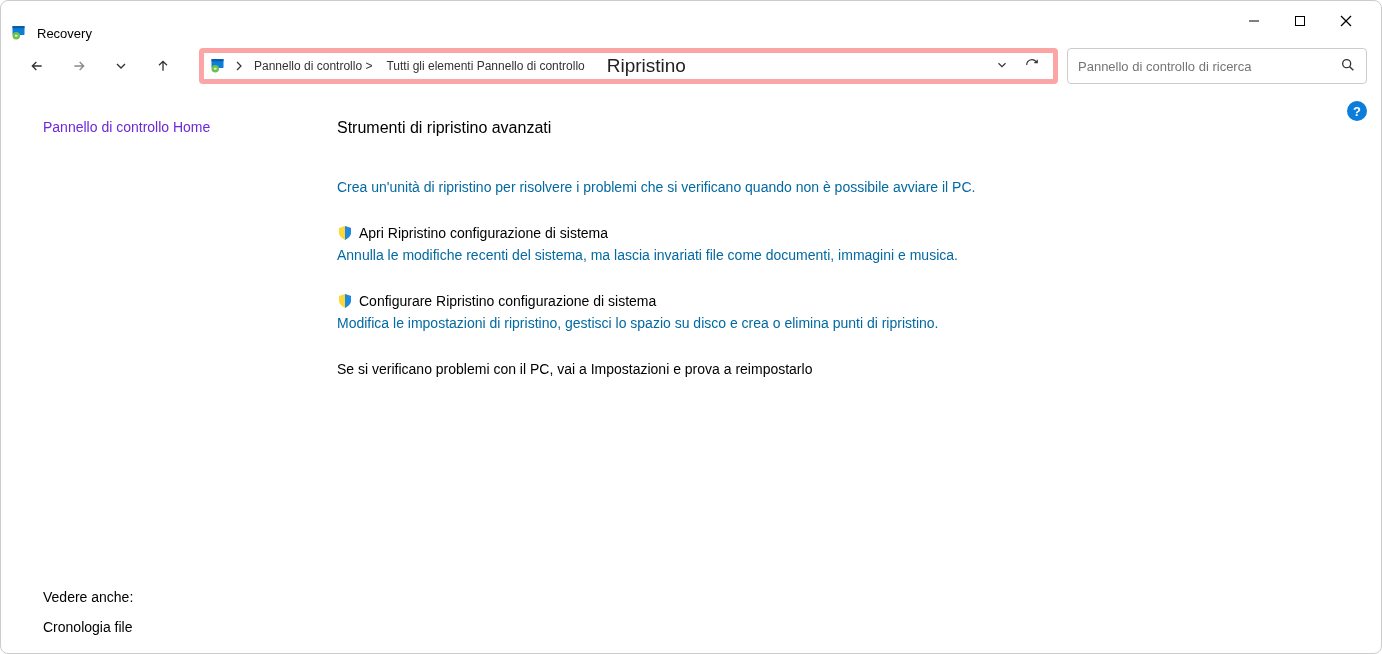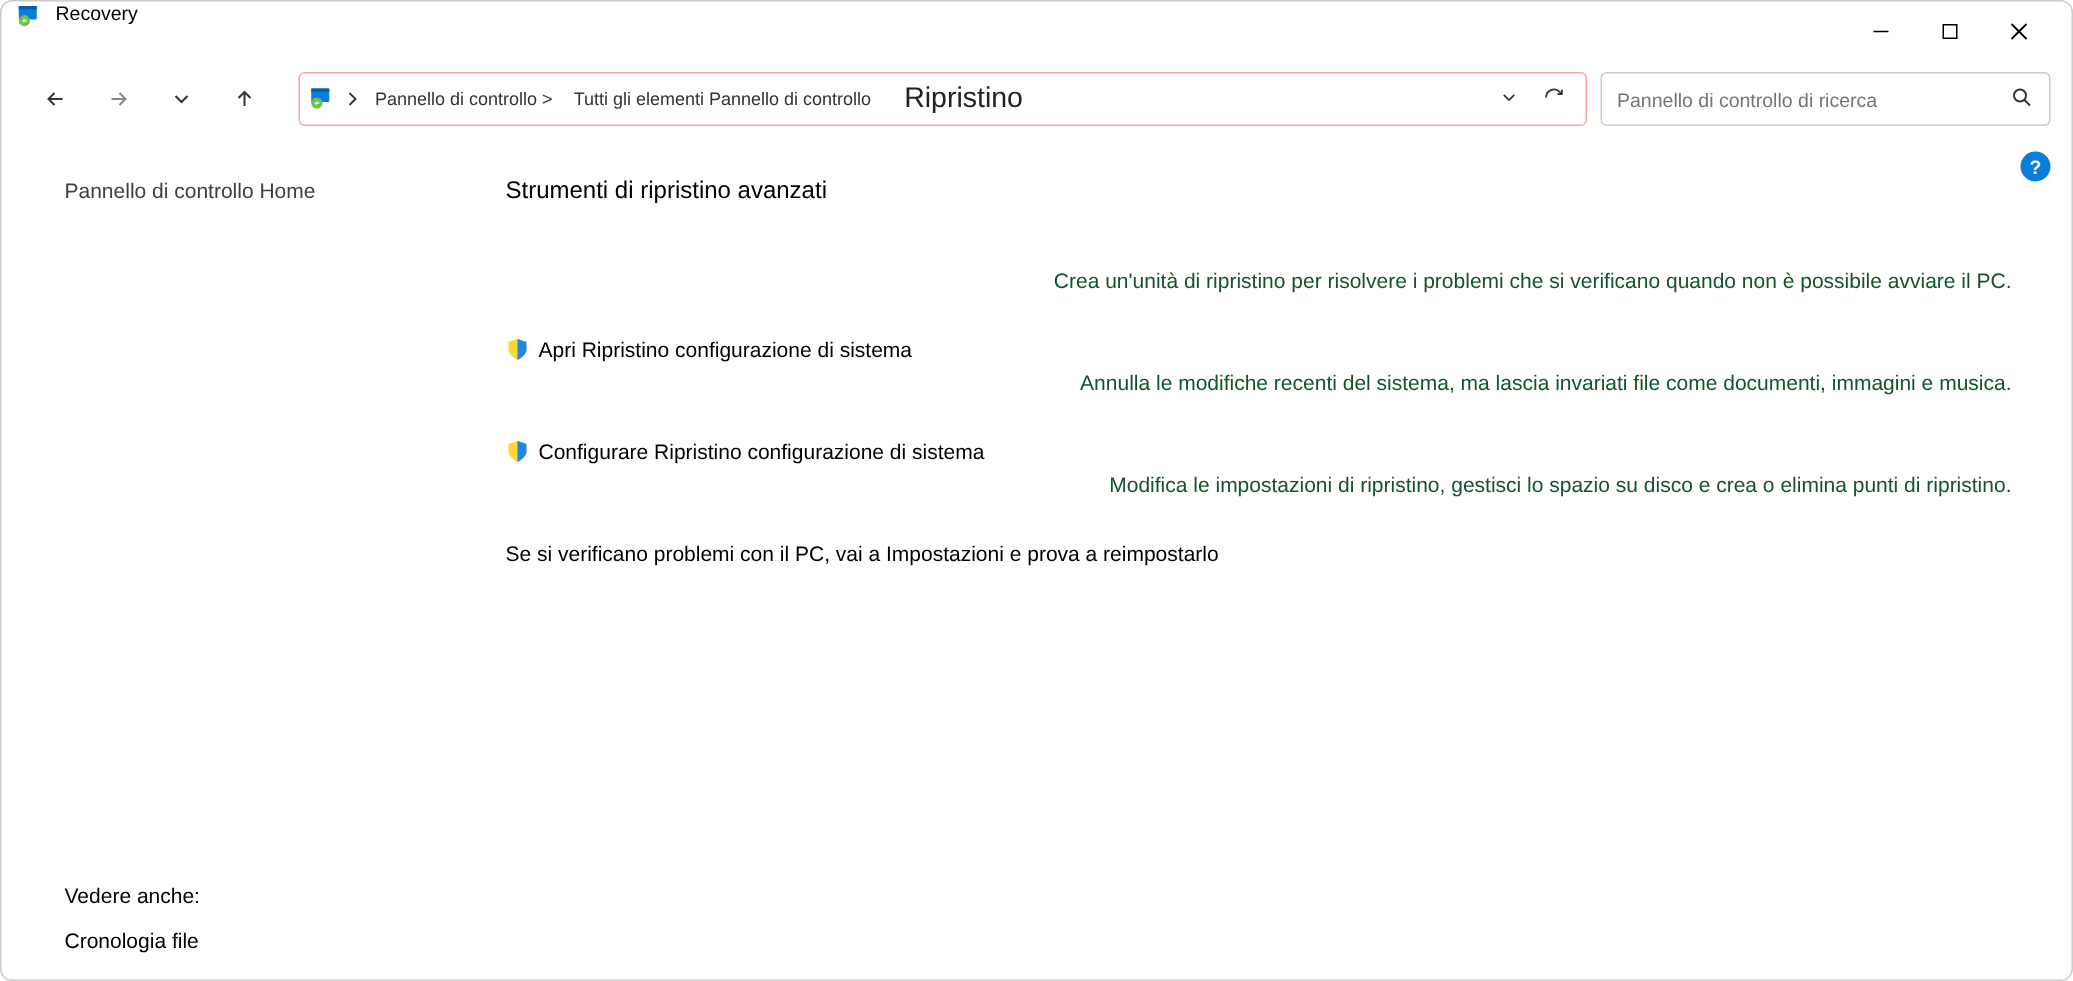--- a/index.html
+++ b/index.html
@@ -11,21 +11,21 @@
     height: 654px;
     overflow: hidden;
     border: 1px solid #ccc;
     border-radius: 8px;
     position: relative;
   }
   
   .titlebar {
     height: 40px;
     display: flex;
-    align-items: flex-start;
+    align-items: flex-end;
     padding: 0 12px 0 10px;
   }
   .titlebar .app-icon {
     width: 18px; height: 18px; margin-right: 8px;
     display: inline-flex; align-items: center; justify-content: center;
   }
   .titlebar .title {
     font-size: 13px;
     color: #000;
   }
@@ -50,21 +50,21 @@
   }
   .nav-arrow {
     width: 36px; height: 36px;
     display:flex;align-items:center;justify-content:center;
     color:#555;
   }
   .nav-arrow svg { width:16px; height:16px; }
   .addressbar {
     flex: 1;
     height: 36px;
-    border: 1px solid #fca5a5;
+    border: 5px solid #fca5a5;
     border-radius: 4px;
     display: flex;
     align-items: center;
     padding: 0 6px;
     gap: 6px;
     margin-left: 12px;
     position: relative;
   }
   .addressbar .crumb {
     font-size: 12px;
@@ -113,21 +113,21 @@
     display:flex;
     height: calc(100% - 90px);
     position: relative;
   }
   .sidebar {
     width: 300px;
     padding: 28px 0 0 42px;
     display:flex; flex-direction:column;
   }
   .sidebar-link {
-    color:#404040;
+    color:#6d28d9;
     font-size:14px;
     margin-bottom: 8px;
     cursor:pointer;
   }
   .sidebar-bottom {
     margin-top: auto;
     padding-bottom: 18px;
   }
   .sidebar-sec-title {
     font-size:14px; color:#000; margin-bottom: 14px;
@@ -145,21 +145,21 @@
     color:#000;
     margin-bottom: 42px;
   }
   .tool-item { margin-bottom: 30px; }
   .tool-title {
     display:flex; align-items:center; gap:6px;
     font-size:14px; color:#000;
     margin-bottom: 6px;
   }
   .tool-desc {
-    font-size:14px; color:#14532d;text-align:right;
+    font-size:14px; color:#0369a1;
   }
   .note {
     font-size:14px; color:#000;
     margin-top: 24px;
   }
   .shield-icon {
     width:16px; height:16px;
     display:inline-block;
   }
   .help-badge {

